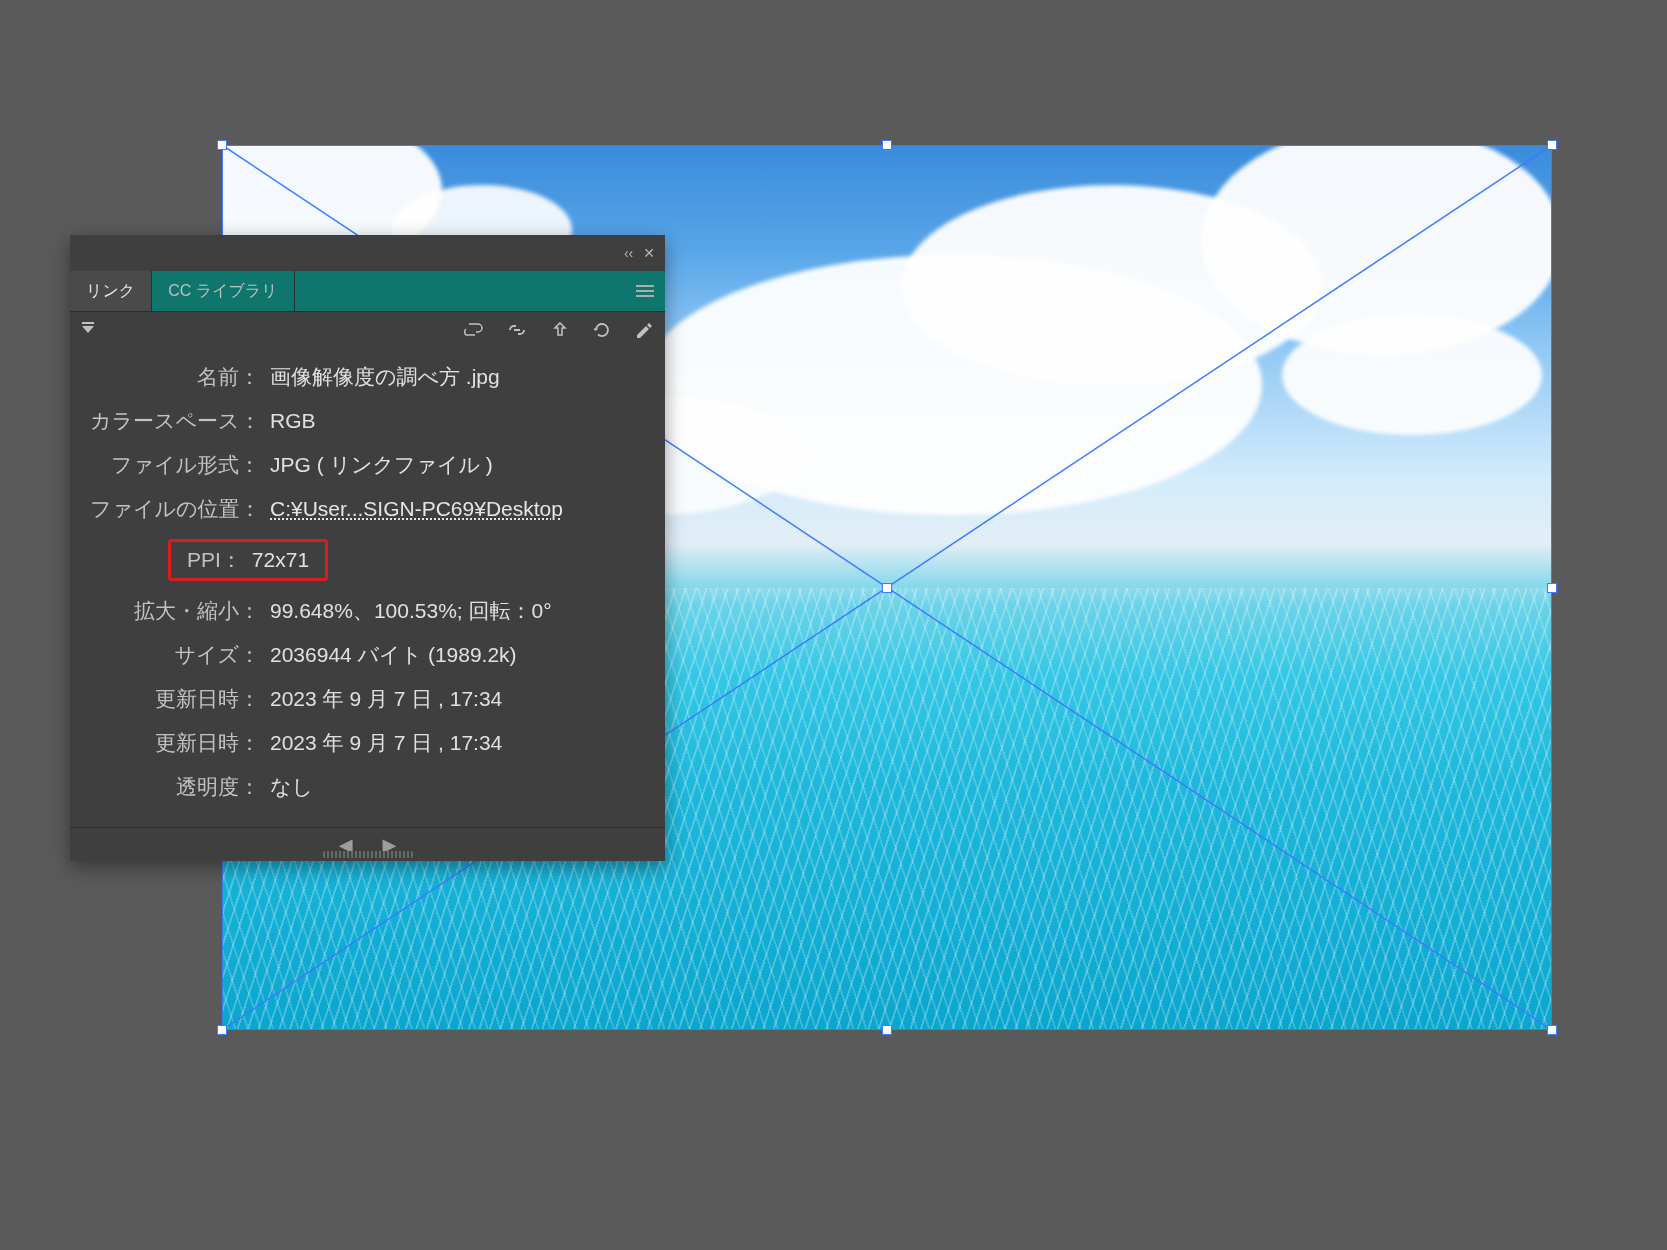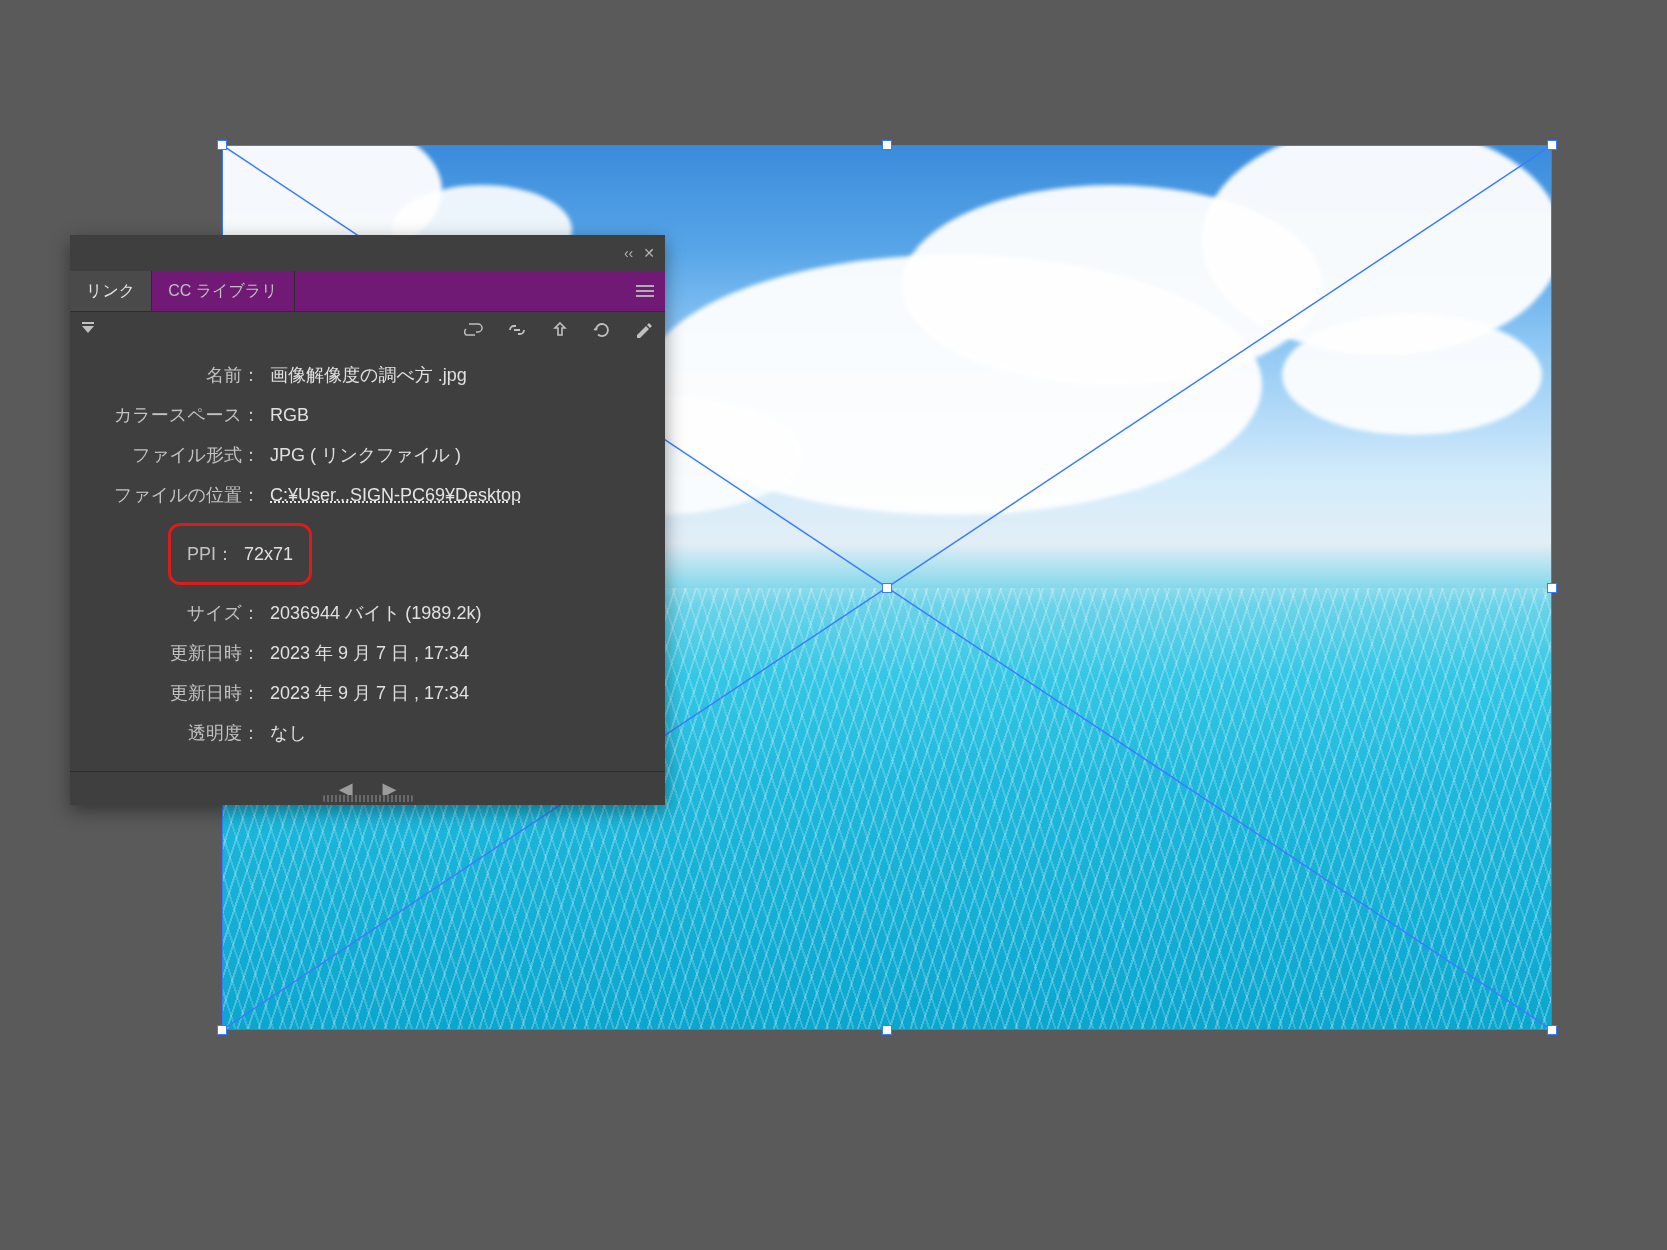--- a/index.html
+++ b/index.html
@@ -79,21 +79,21 @@
   }
   .panel-header{
     display:flex; align-items:center; height:36px;
   }
   .ctrl-icons{
     margin-left:auto; display:flex; gap:10px; padding-right:10px; color:#b5b5b5;
     font-size:14px;
   }
   .ctrl-icons span{cursor:pointer;}
   .tab-row{
-    display:flex; align-items:stretch; height:40px; background:#701a75;
+    display:flex; align-items:stretch; height:40px; background:#0f766e;
   }
   .tab{
     padding:0 16px; display:flex; align-items:center; color:#c0c0c0; font-size:16px;
     border-right:1px solid #2d2d2d;
     cursor:pointer;
   }
   .tab.active{ background:#4a4a4a; color:#e6e6e6; }
   .flyout-menu{
     margin-left:auto; width:40px; display:flex; align-items:center; justify-content:center;
   }
@@ -115,33 +115,33 @@
   }
   .tool-icon{ color:#c0c0c0; font-size:18px; line-height:1; cursor:pointer; }
   .tool-icon svg{ display:block; }
 
   .info-list{
     padding: 8px 20px 18px 20px;
   }
   .info-row{
     display:flex; align-items:baseline; gap:10px;
     padding:8px 0;
-    font-size:18px;
+    font-size:21px;
     color:#d0d0d0;
     white-space:nowrap;
   }
   .info-row .label{
     width: 170px; text-align:right; color:#c2c2c2;
   }
   .info-row .value{ color:#e0e0e0;text-align:right; }
   .info-row .value.link{ text-decoration:underline dotted; color:#e5e5e5;}
   .hl-box{
     display:inline-flex; align-items:baseline; gap:10px;
-    border:3px solid #d91c1c; border-radius:12px;
-    padding:16px 16px;
+    border:3px solid #d91c1c; border-radius:4px;
+    padding:4px 16px;
     margin-left: 8px;
   }
   .info-row.ppi .label{ width:auto; }
 
   .panel-footer{
     height:34px; display:flex; align-items:center; justify-content:center; gap:30px;
     border-top:1px solid #2d2d2d;
     position:relative;
   }
   .arrow-btn{ color:#9c9c9c; font-size:18px; cursor:pointer;}
@@ -257,20 +257,24 @@
       </div>
 
       <div class="info-row ppi" style="justify-content:flex-start; padding-left:70px;">
         <span class="hl-box">
           <span class="label">PPI：</span>
           <span class="value">72x71</span>
         </span>
       </div>
 
       <div class="info-row">
+        <span class="label">拡大・縮小：</span>
+        <span class="value">99.648%、100.53%; 回転：0°</span>
+      </div>
+      <div class="info-row">
         <span class="label">サイズ：</span>
         <span class="value">2036944 バイト (1989.2k)</span>
       </div>
       <div class="info-row">
         <span class="label">更新日時：</span>
         <span class="value">2023 年 9 月 7 日 , 17:34</span>
       </div>
       <div class="info-row">
         <span class="label">更新日時：</span>
         <span class="value">2023 年 9 月 7 日 , 17:34</span>

